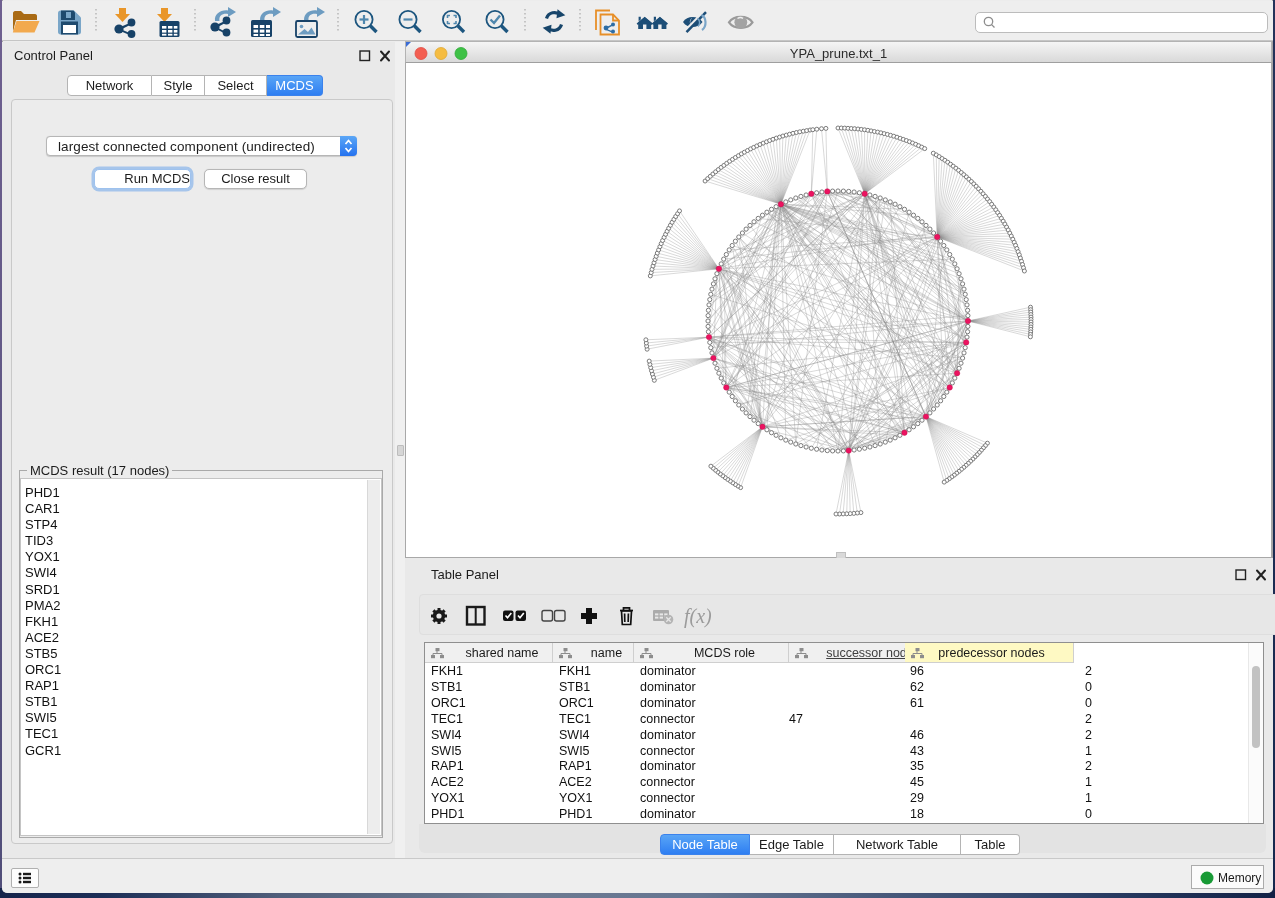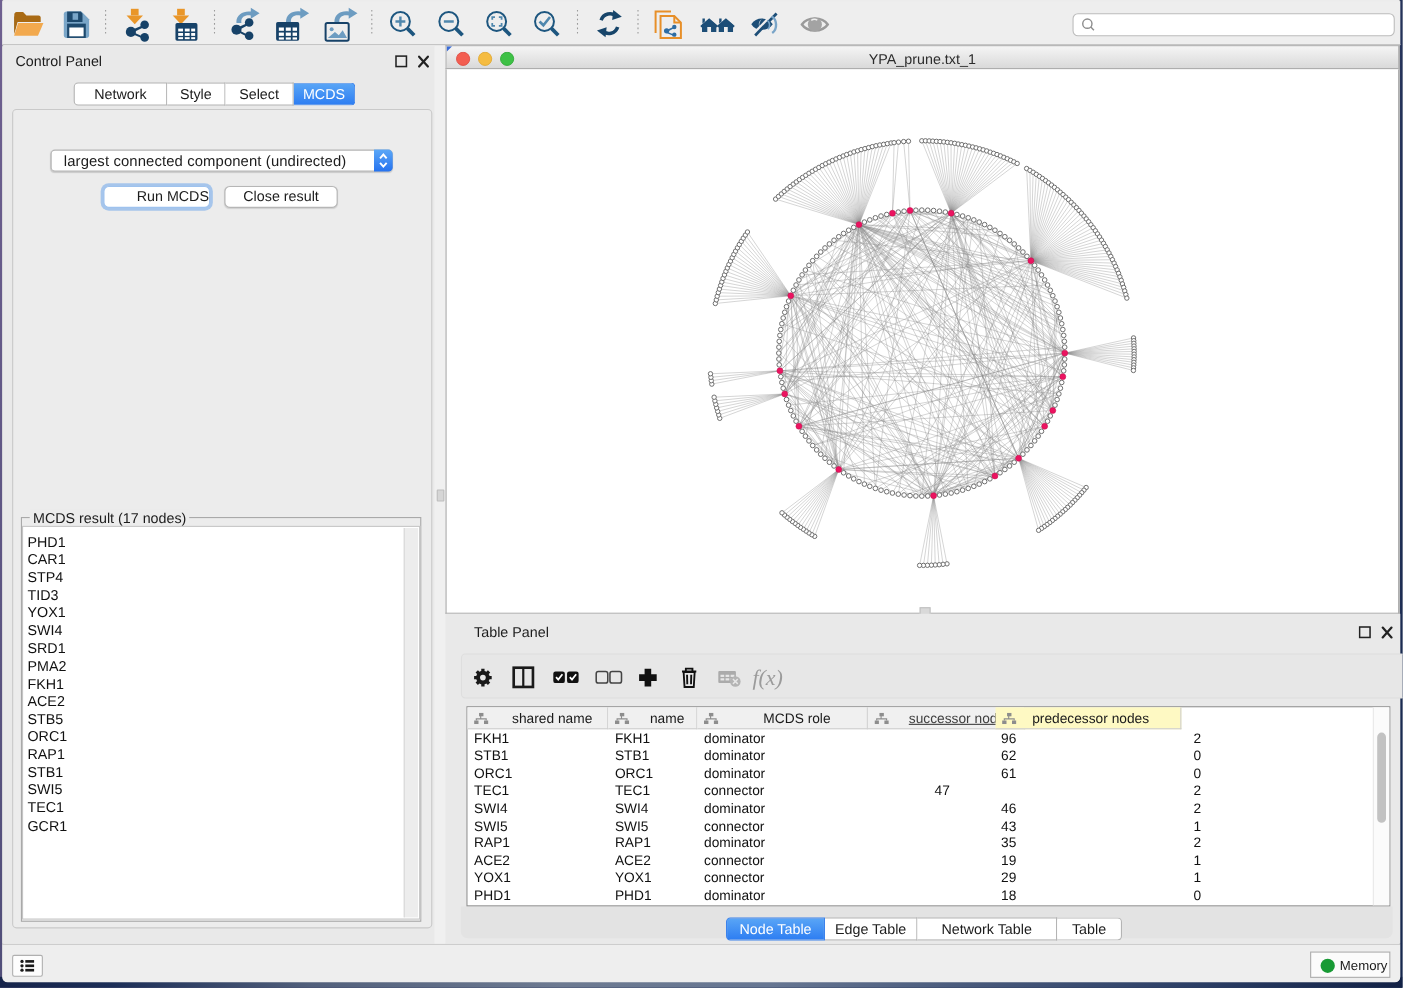--- a/index.html
+++ b/index.html
@@ -1230,41 +1230,41 @@
         <div style="position:absolute;left:364px;top:16.9px;width:135px;text-align:right;font-size:12.5px;color:#111;">62</div>
         <div style="position:absolute;left:507px;top:16.9px;width:160px;text-align:right;font-size:12.5px;color:#111;">0</div>
         <div style="position:absolute;left:6px;top:32.8px;font-size:12.5px;color:#111;">ORC1</div>
         <div style="position:absolute;left:134px;top:32.8px;font-size:12.5px;color:#111;">ORC1</div>
         <div style="position:absolute;left:215px;top:32.8px;font-size:12.5px;color:#111;">dominator</div>
         <div style="position:absolute;left:364px;top:32.8px;width:135px;text-align:right;font-size:12.5px;color:#111;">61</div>
         <div style="position:absolute;left:507px;top:32.8px;width:160px;text-align:right;font-size:12.5px;color:#111;">0</div>
         <div style="position:absolute;left:6px;top:48.7px;font-size:12.5px;color:#111;">TEC1</div>
         <div style="position:absolute;left:134px;top:48.7px;font-size:12.5px;color:#111;">TEC1</div>
         <div style="position:absolute;left:215px;top:48.7px;font-size:12.5px;color:#111;">connector</div>
-        <div style="position:absolute;left:364px;top:48.7px;width:135px;text-align:center;font-size:12.5px;color:#111;">47</div>
+        <div style="position:absolute;left:364px;top:48.7px;width:135px;text-align:left;font-size:12.5px;color:#111;">47</div>
         <div style="position:absolute;left:507px;top:48.7px;width:160px;text-align:right;font-size:12.5px;color:#111;">2</div>
         <div style="position:absolute;left:6px;top:64.6px;font-size:12.5px;color:#111;">SWI4</div>
         <div style="position:absolute;left:134px;top:64.6px;font-size:12.5px;color:#111;">SWI4</div>
         <div style="position:absolute;left:215px;top:64.6px;font-size:12.5px;color:#111;">dominator</div>
         <div style="position:absolute;left:364px;top:64.6px;width:135px;text-align:right;font-size:12.5px;color:#111;">46</div>
         <div style="position:absolute;left:507px;top:64.6px;width:160px;text-align:right;font-size:12.5px;color:#111;">2</div>
         <div style="position:absolute;left:6px;top:80.5px;font-size:12.5px;color:#111;">SWI5</div>
         <div style="position:absolute;left:134px;top:80.5px;font-size:12.5px;color:#111;">SWI5</div>
         <div style="position:absolute;left:215px;top:80.5px;font-size:12.5px;color:#111;">connector</div>
         <div style="position:absolute;left:364px;top:80.5px;width:135px;text-align:right;font-size:12.5px;color:#111;">43</div>
         <div style="position:absolute;left:507px;top:80.5px;width:160px;text-align:right;font-size:12.5px;color:#111;">1</div>
         <div style="position:absolute;left:6px;top:96.4px;font-size:12.5px;color:#111;">RAP1</div>
         <div style="position:absolute;left:134px;top:96.4px;font-size:12.5px;color:#111;">RAP1</div>
         <div style="position:absolute;left:215px;top:96.4px;font-size:12.5px;color:#111;">dominator</div>
         <div style="position:absolute;left:364px;top:96.4px;width:135px;text-align:right;font-size:12.5px;color:#111;">35</div>
         <div style="position:absolute;left:507px;top:96.4px;width:160px;text-align:right;font-size:12.5px;color:#111;">2</div>
         <div style="position:absolute;left:6px;top:112.3px;font-size:12.5px;color:#111;">ACE2</div>
         <div style="position:absolute;left:134px;top:112.3px;font-size:12.5px;color:#111;">ACE2</div>
         <div style="position:absolute;left:215px;top:112.3px;font-size:12.5px;color:#111;">connector</div>
-        <div style="position:absolute;left:364px;top:112.3px;width:135px;text-align:right;font-size:12.5px;color:#111;">19</div>
+        <div style="position:absolute;left:364px;top:112.3px;width:135px;text-align:right;font-size:12.5px;color:#111;">45</div>
         <div style="position:absolute;left:507px;top:112.3px;width:160px;text-align:right;font-size:12.5px;color:#111;">1</div>
         <div style="position:absolute;left:6px;top:128.2px;font-size:12.5px;color:#111;">YOX1</div>
         <div style="position:absolute;left:134px;top:128.2px;font-size:12.5px;color:#111;">YOX1</div>
         <div style="position:absolute;left:215px;top:128.2px;font-size:12.5px;color:#111;">connector</div>
         <div style="position:absolute;left:364px;top:128.2px;width:135px;text-align:right;font-size:12.5px;color:#111;">29</div>
         <div style="position:absolute;left:507px;top:128.2px;width:160px;text-align:right;font-size:12.5px;color:#111;">1</div>
         <div style="position:absolute;left:6px;top:144.1px;font-size:12.5px;color:#111;">PHD1</div>
         <div style="position:absolute;left:134px;top:144.1px;font-size:12.5px;color:#111;">PHD1</div>
         <div style="position:absolute;left:215px;top:144.1px;font-size:12.5px;color:#111;">dominator</div>
         <div style="position:absolute;left:364px;top:144.1px;width:135px;text-align:right;font-size:12.5px;color:#111;">18</div>

